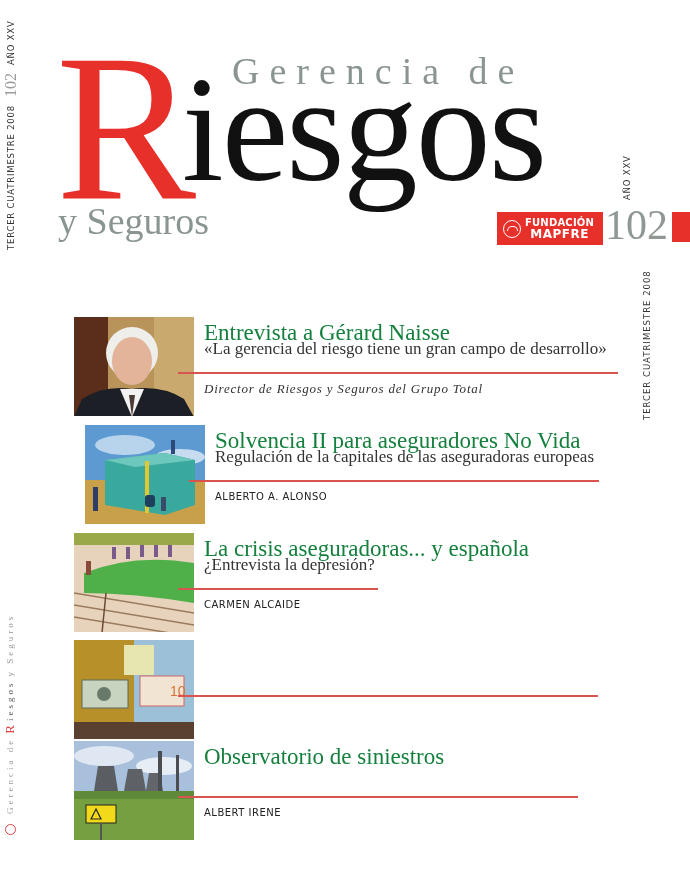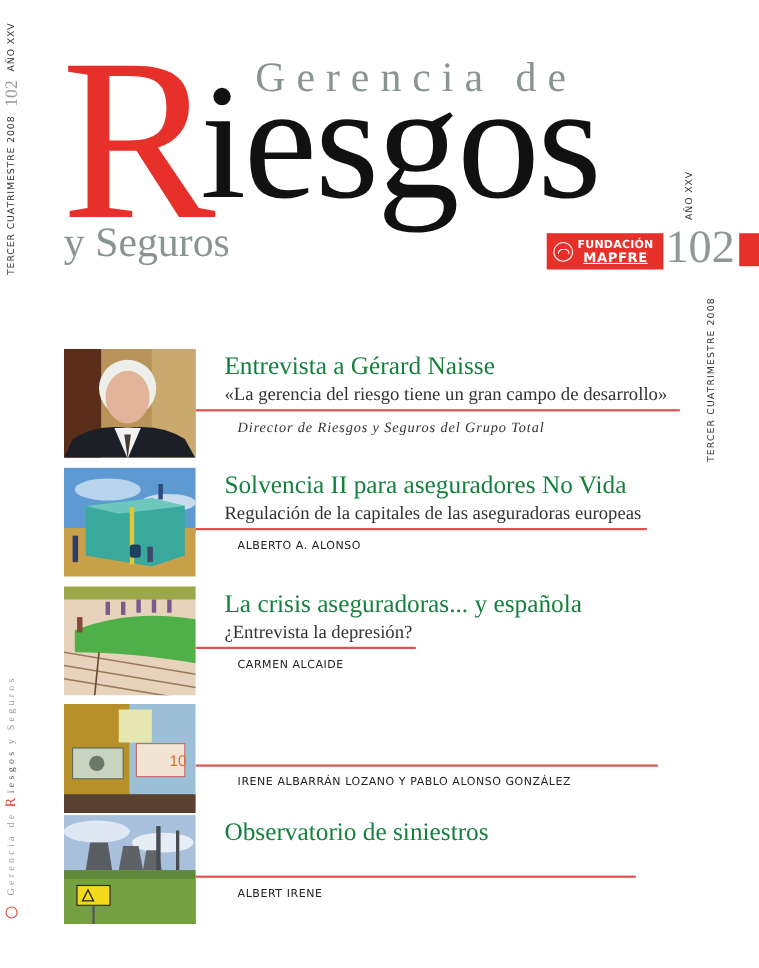--- a/index.html
+++ b/index.html
@@ -15,33 +15,33 @@
   .spine-bottom .logo-circle { width:11px; height:11px; border:1px solid #d44; border-radius:50%; display:inline-block; margin-right:6px; box-sizing:border-box; }
   .big-r { left:56px; top:22px; font-size:210px; line-height:1; color:#e8302a; font-family:"Liberation Serif", serif; }
   .iesgos { left:182px; top:54px; font-size:150px; line-height:1; color:#111; letter-spacing:-2px; }
   .gerencia { left:232px; top:52px; font-size:38px; line-height:1; color:#8a9590; letter-spacing:10px; }
   .seguros { left:58px; top:202px; font-size:38px; line-height:1; color:#8a9590; }
   .mapfre { left:497px; top:212px; width:106px; height:33px; background:#e8302a; color:#fff; display:flex; align-items:center; gap:4px; padding-left:6px; box-sizing:border-box; }
   .mapfre .circ { width:18px; height:18px; border:1.5px solid #fff; border-radius:50%; box-sizing:border-box; position:relative; }
   .mapfre .circ::after { content:""; position:absolute; left:3px; top:5px; width:9px; height:4px; border:1.2px solid #fff; border-radius:5px 5px 0 0; border-bottom:none; }
   .mapfre .txt { font-family:"DejaVu Sans", sans-serif; font-weight:bold; line-height:1; text-align:center; }
   .mapfre .t1 { font-size:10px; letter-spacing:0.2px; }
-  .mapfre .t2 { font-size:12px; letter-spacing:0.5px;text-decoration:underline; }
+  .mapfre .t2 { font-size:12px; letter-spacing:0.5px; }
   .issue-num { left:605px; top:204px; font-size:42px; line-height:1; color:#8f9892; }
   .red-block { left:672px; top:212px; width:18px; height:30px; background:#e8302a; }
   .ano-right { left:622px; top:140px; width:14px; height:60px; }
   .ano-right .rot { position:absolute; left:0; top:60px; transform-origin:0 0; transform:rotate(-90deg); white-space:nowrap; font-family:"DejaVu Sans", sans-serif; font-size:8.5px; color:#333; letter-spacing:0.8px; }
   .tercer-right { left:642px; top:250px; width:14px; height:170px; }
   .tercer-right .rot { position:absolute; left:0; top:170px; transform-origin:0 0; transform:rotate(-90deg); white-space:nowrap; font-family:"DejaVu Sans", sans-serif; font-size:8.5px; color:#333; letter-spacing:1px; }
   .article { position:absolute; left:58px; width:560px; height:100px; }
-  .thumb { position:absolute; left:0; top:0; width:120px; height:99px; overflow:hidden; }
+  .thumb { position:absolute; left:16px; top:0; width:120px; height:99px; overflow:hidden; }
   .a-title { position:absolute; left:146px; top:4px; font-size:23px; color:#15803d; white-space:nowrap; line-height:1; }
-  .a-sub { position:absolute; left:146px; top:33px; font-size:17px; color:#333; white-space:nowrap; line-height:1; }
+  .a-sub { position:absolute; left:146px; top:23px; font-size:17px; color:#333; white-space:nowrap; line-height:1; }
   .a-line { position:absolute; left:120px; top:55px; height:2px; background:#d9534f; }
-  .a-author { position:absolute; left:158px; top:66px; font-family:"DejaVu Sans", sans-serif; font-size:10px; color:#222; letter-spacing:0.5px; white-space:nowrap; }
+  .a-author { position:absolute; left:146px; top:66px; font-family:"DejaVu Sans", sans-serif; font-size:10px; color:#222; letter-spacing:0.5px; white-space:nowrap; }
   .a-author.italic { font-family:"Liberation Serif", serif; font-style:italic; font-size:13px; letter-spacing:0.8px; color:#333; top:64px; }
 </style>
 </head>
 <body>
 
 <div class="abs spine-top">
   <div class="rot">
     <span>TERCER CUATRIMESTRE 2008</span>
     <span class="num">102</span>
     <span>AÑO XXV</span>
@@ -92,21 +92,21 @@
       <path d="M46 72 L58 100 L70 72 Z" fill="#f2f2f2"></path>
       <path d="M55 78 L58 100 L61 78 Z" fill="#4a3a33"></path>
     </svg>
   </div>
   <div class="a-title">Entrevista a Gérard Naisse</div>
   <div class="a-sub">«La gerencia del riesgo tiene un gran campo de desarrollo»</div>
   <div class="a-line" style="width:440px;"></div>
   <div class="a-author italic">Director de Riesgos y Seguros del Grupo Total</div>
 </div>
 
-<div class="article" style="top:425px;">
+<div class="article" style="top:425px;margin-left:11px;">
   <div class="thumb">
     <svg width="120" height="100" viewBox="0 0 120 100">
       <rect width="120" height="60" fill="#5d9ad2"></rect>
       <ellipse cx="40" cy="20" rx="30" ry="10" fill="#b7d4ec"></ellipse>
       <ellipse cx="95" cy="32" rx="25" ry="8" fill="#c7dcef"></ellipse>
       <rect y="55" width="120" height="45" fill="#c9a04a"></rect>
       <polygon points="20,35 80,28 110,35 110,80 80,90 20,80" fill="#3aa99d"></polygon>
       <polygon points="20,35 80,28 110,35 50,42" fill="#6ec7bc"></polygon>
       <rect x="60" y="36" width="4" height="52" fill="#e2c830"></rect>
       <rect x="86" y="15" width="4" height="14" fill="#2d4a7a"></rect>
@@ -154,21 +154,20 @@
       <rect x="60" width="60" height="100" fill="#9cc0d8"></rect>
       <rect x="50" y="5" width="30" height="30" fill="#e8e6b0"></rect>
       <rect x="8" y="40" width="46" height="28" fill="#c8d4c0" stroke="#5a6a5a"></rect>
       <circle cx="30" cy="54" r="7" fill="#6a7a6a"></circle>
       <rect x="66" y="36" width="44" height="30" fill="#f2e4d2" stroke="#c66"></rect>
       <text x="96" y="56" font-size="14" fill="#d4733a" font-family="Liberation Sans, sans-serif">10</text>
       <rect y="82" width="120" height="18" fill="#5a4030"></rect>
     </svg>
   </div>
   <div class="a-line" style="width:420px;"></div>
-  <div class="a-author">IRENE ALBARRÁN LOZANO Y PABLO ALONSO GONZÁLEZ</div>
 </div>
 
 <div class="article" style="top:741px;">
   <div class="thumb">
     <svg width="120" height="100" viewBox="0 0 120 100">
       <rect width="120" height="100" fill="#a8c0dc"></rect>
       <ellipse cx="30" cy="15" rx="30" ry="10" fill="#dfe8f2"></ellipse>
       <ellipse cx="90" cy="25" rx="28" ry="9" fill="#e6edf4"></ellipse>
       <path d="M20 50 L24 25 L40 25 L44 50 Z" fill="#5a5e62"></path>
       <path d="M50 50 L54 28 L68 28 L72 50 Z" fill="#5e6266"></path>

